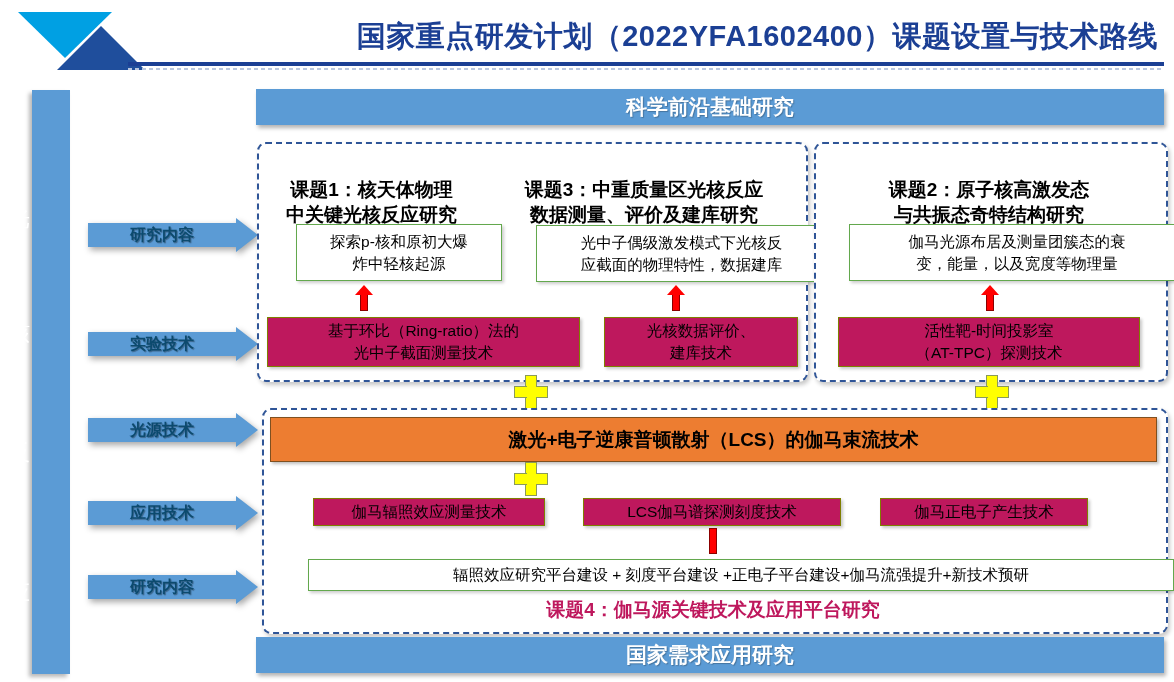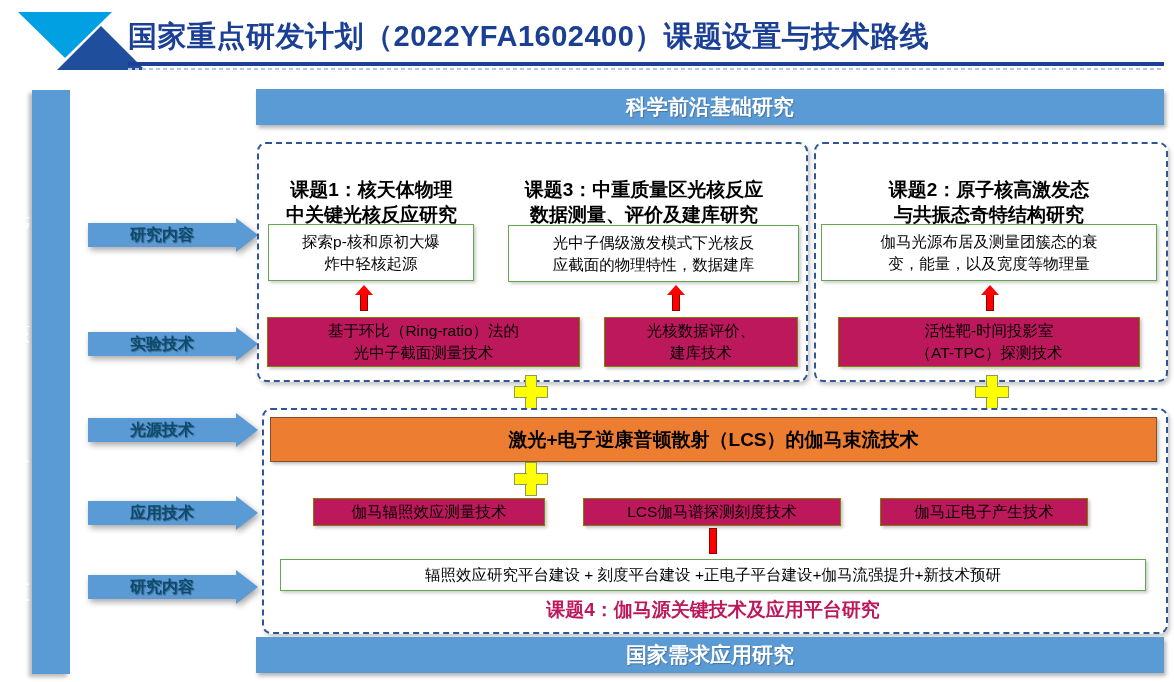--- a/index.html
+++ b/index.html
@@ -6,21 +6,21 @@
   body{
     width:1174px;height:682px;
     background:#ffffff;
     font-family:"Liberation Sans","DejaVu Sans",sans-serif;
     overflow:hidden;
     position:relative;
   }
   .stage{position:absolute;left:0;top:0;width:1174px;height:682px;}
 
   
-  .header{position:absolute;left:0;top:0;width:1174px;height:78px;}
+  .header{position:absolute;left:0;top:0;width:1174px;height:78px;text-align:right;}
   .logo{position:absolute;left:10px;top:12px;width:120px;height:58px;}
   .tri-down{position:absolute;left:8px;top:0;width:0;height:0;
     border-left:47px solid transparent;border-right:47px solid transparent;
     border-top:46px solid #00a0e3;}
   .tri-up{position:absolute;left:47px;top:14px;width:0;height:0;
     border-left:44px solid transparent;border-right:44px solid transparent;
     border-bottom:44px solid #1f4e9c;}
   .title-text{
     position:absolute;left:128px;top:14px;width:1030px;height:44px;
     color:#1b3f94;font-size:29px;font-weight:bold;letter-spacing:0.5px;
@@ -86,21 +86,21 @@
     position:absolute;color:#000000;font-size:19px;font-weight:bold;
     line-height:25px;text-align:center;margin-top:27px;
   }
 
   
   .gbox{
     position:absolute;background:#ffffff;border:1.5px solid #63a84d;
     box-shadow:2px 2px 3px rgba(0,0,0,.2);
     display:flex;align-items:center;justify-content:center;
     text-align:center;color:#000000;font-size:15.5px;line-height:22px;
-    padding:2px 4px;box-sizing:border-box;
+    padding:2px 4px;box-sizing:border-box;margin-left:28px;
   }
 
   
   .ybox{
     position:absolute;background:#be185d;border:1.2px solid #7f7f00;
     box-shadow:2px 2px 3px rgba(0,0,0,.22);
     display:flex;align-items:center;justify-content:center;
     text-align:center;color:#000000;font-size:15.5px;line-height:22px;
     padding:1px 4px;box-sizing:border-box;
   }

